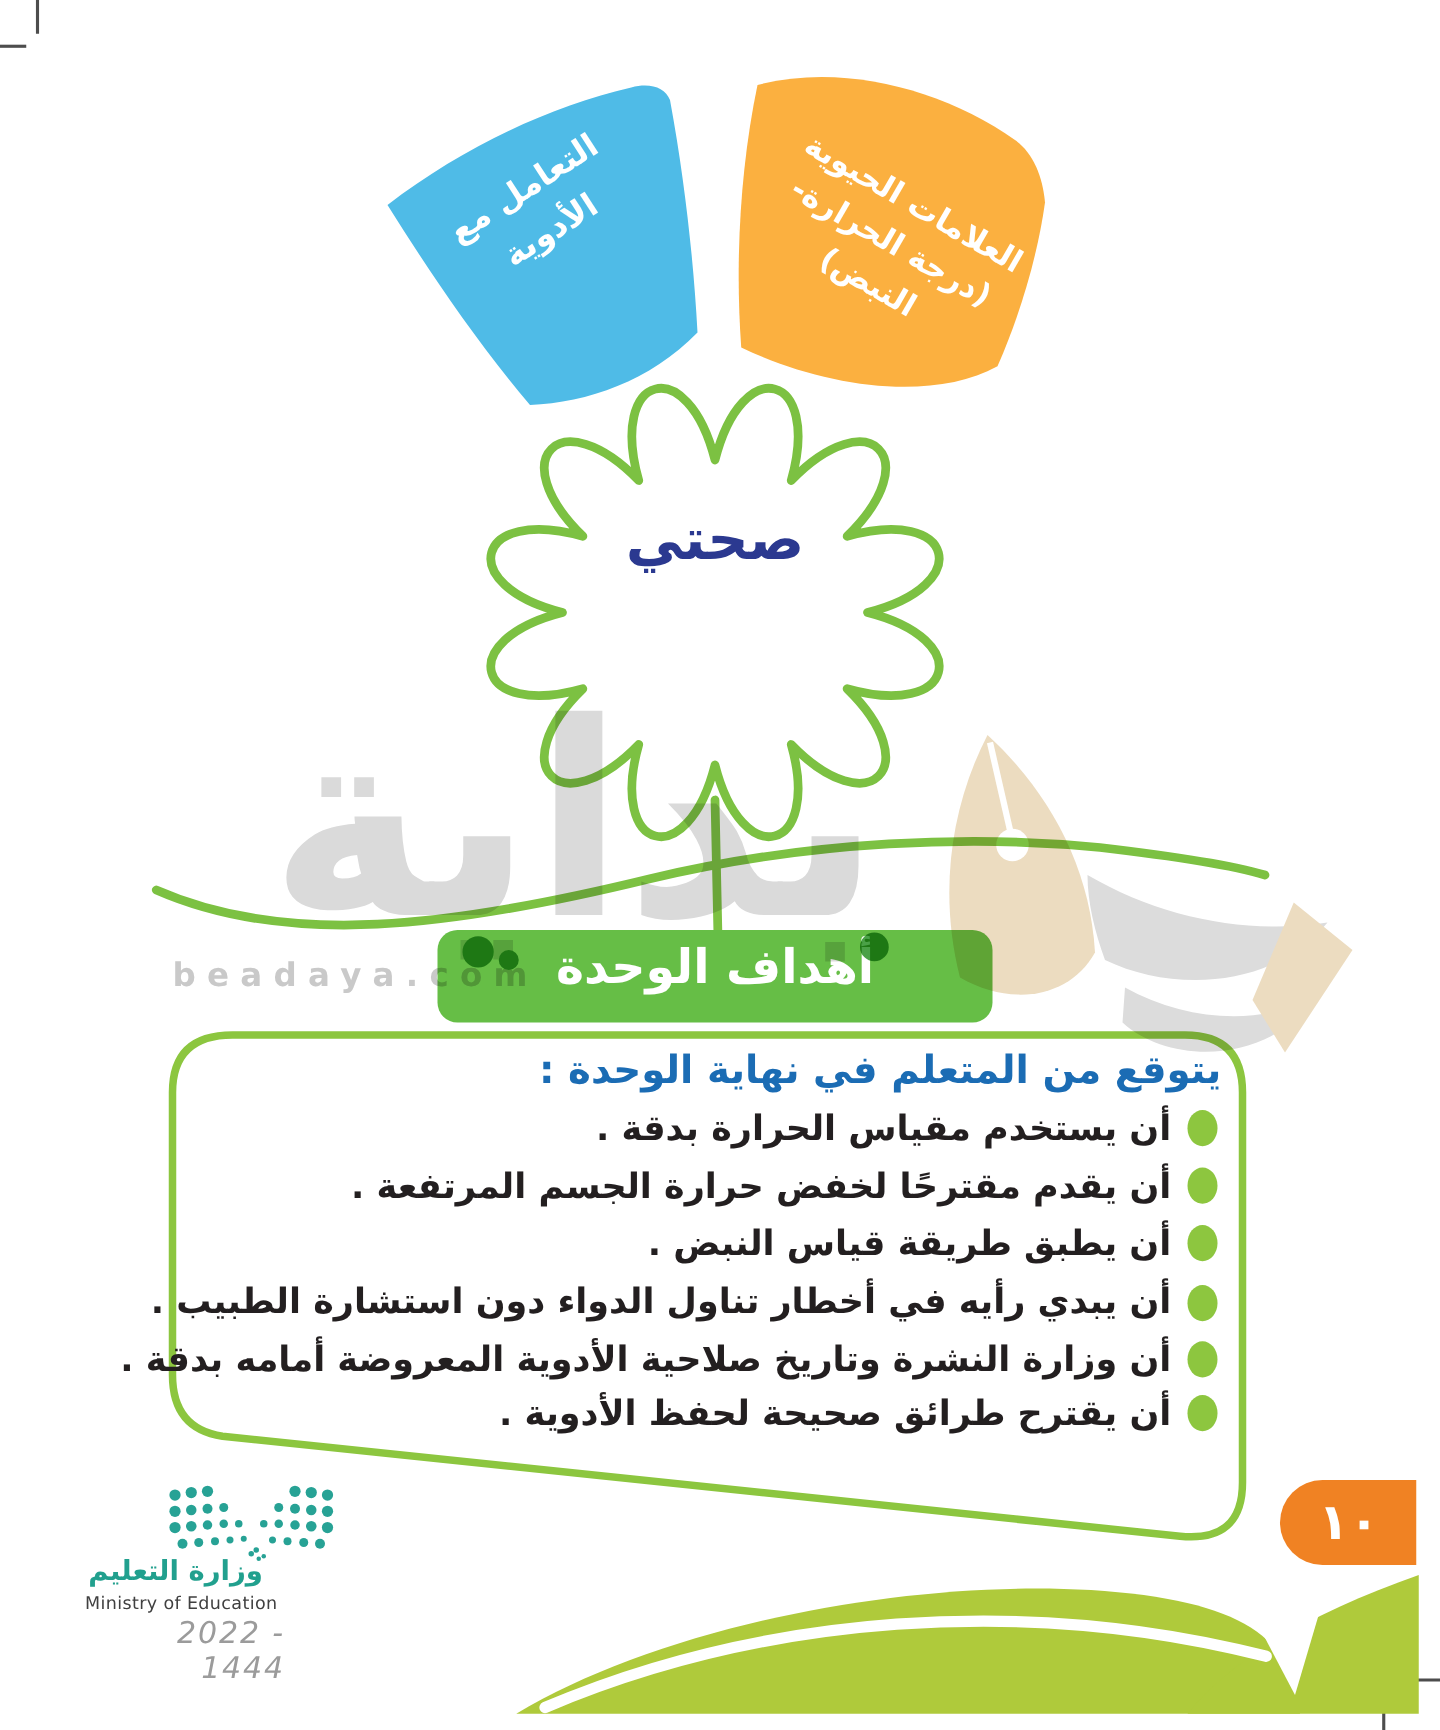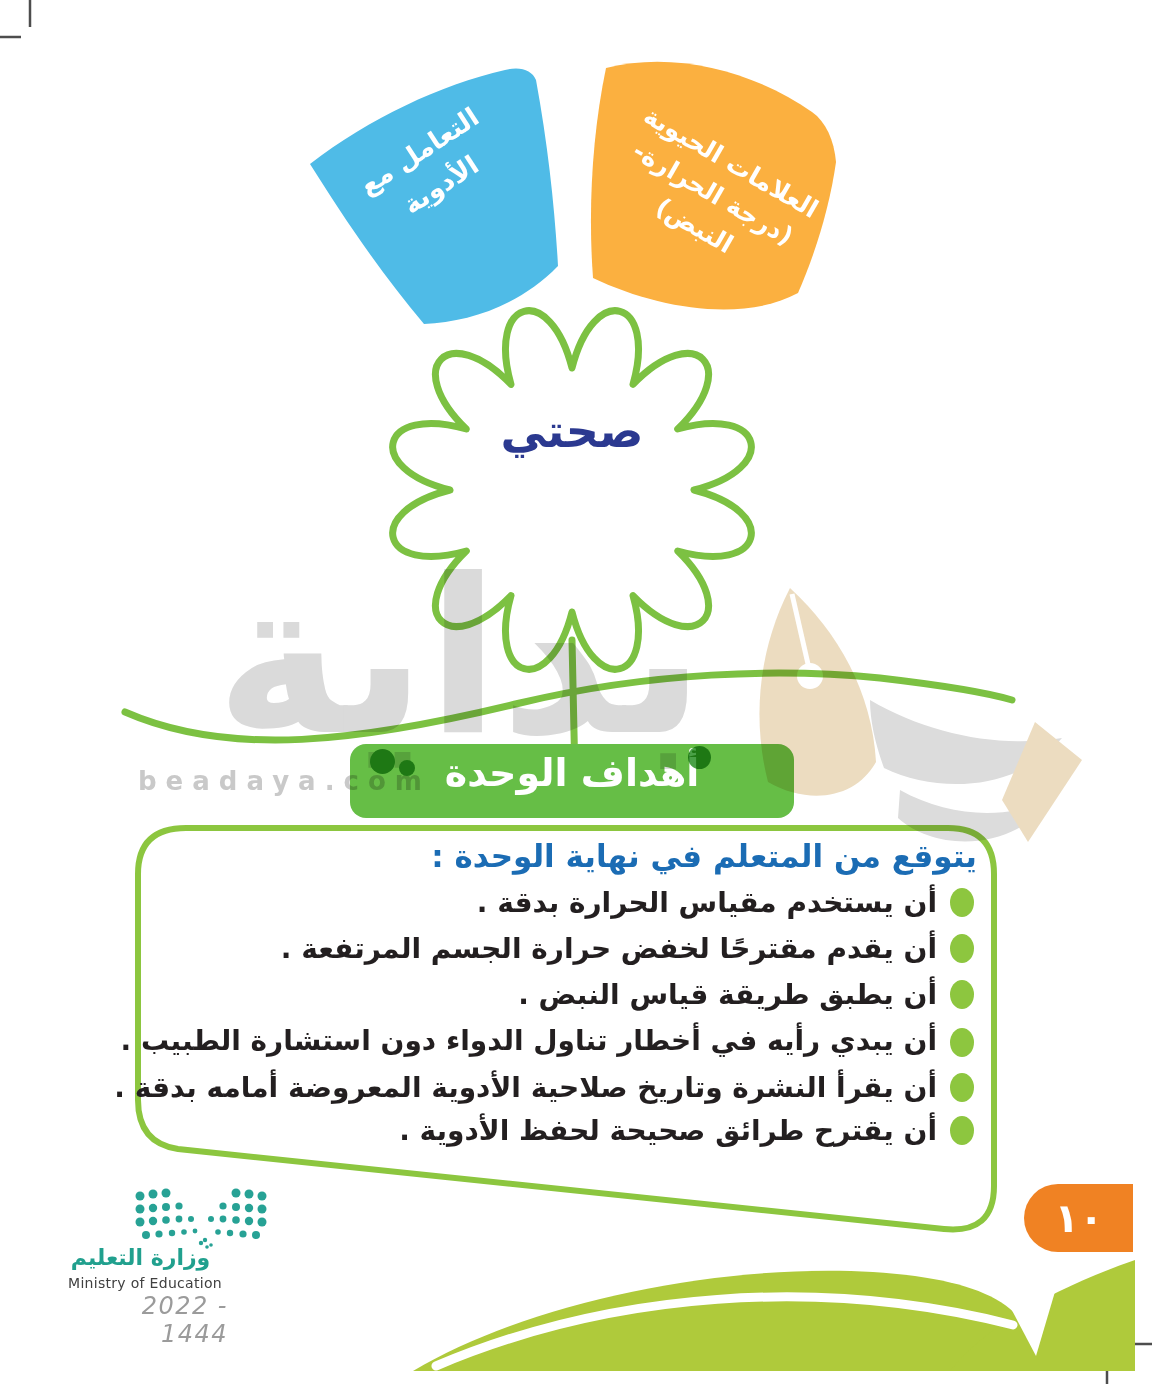--- a/index.html
+++ b/index.html
@@ -229,21 +229,21 @@
   <div class="abs obj-row r3" dir="rtl">
     <span class="dot"></span>
     <span>أن يطبق طريقة قياس النبض .</span>
   </div>
   <div class="abs obj-row r4" dir="rtl">
     <span class="dot"></span>
     <span>أن يبدي رأيه في أخطار تناول الدواء دون استشارة الطبيب .</span>
   </div>
   <div class="abs obj-row r5" dir="rtl">
     <span class="dot"></span>
-    <span>أن يقرأ النشرة وتاريخ صلاحية الأدوية المعروضة أمامه بدقة .</span>
+    <span>أن وزارة النشرة وتاريخ صلاحية الأدوية المعروضة أمامه بدقة .</span>
   </div>
   <div class="abs obj-row r6" dir="rtl">
     <span class="dot"></span>
     <span>أن يقترح طرائق صحيحة لحفظ الأدوية .</span>
   </div>
 
   <div class="abs ministry-ar" dir="rtl">وزارة التعليم</div>
   <div class="abs ministry-en">Ministry of Education</div>
   <div class="abs ministry-years">2022 - 1444</div>
 

